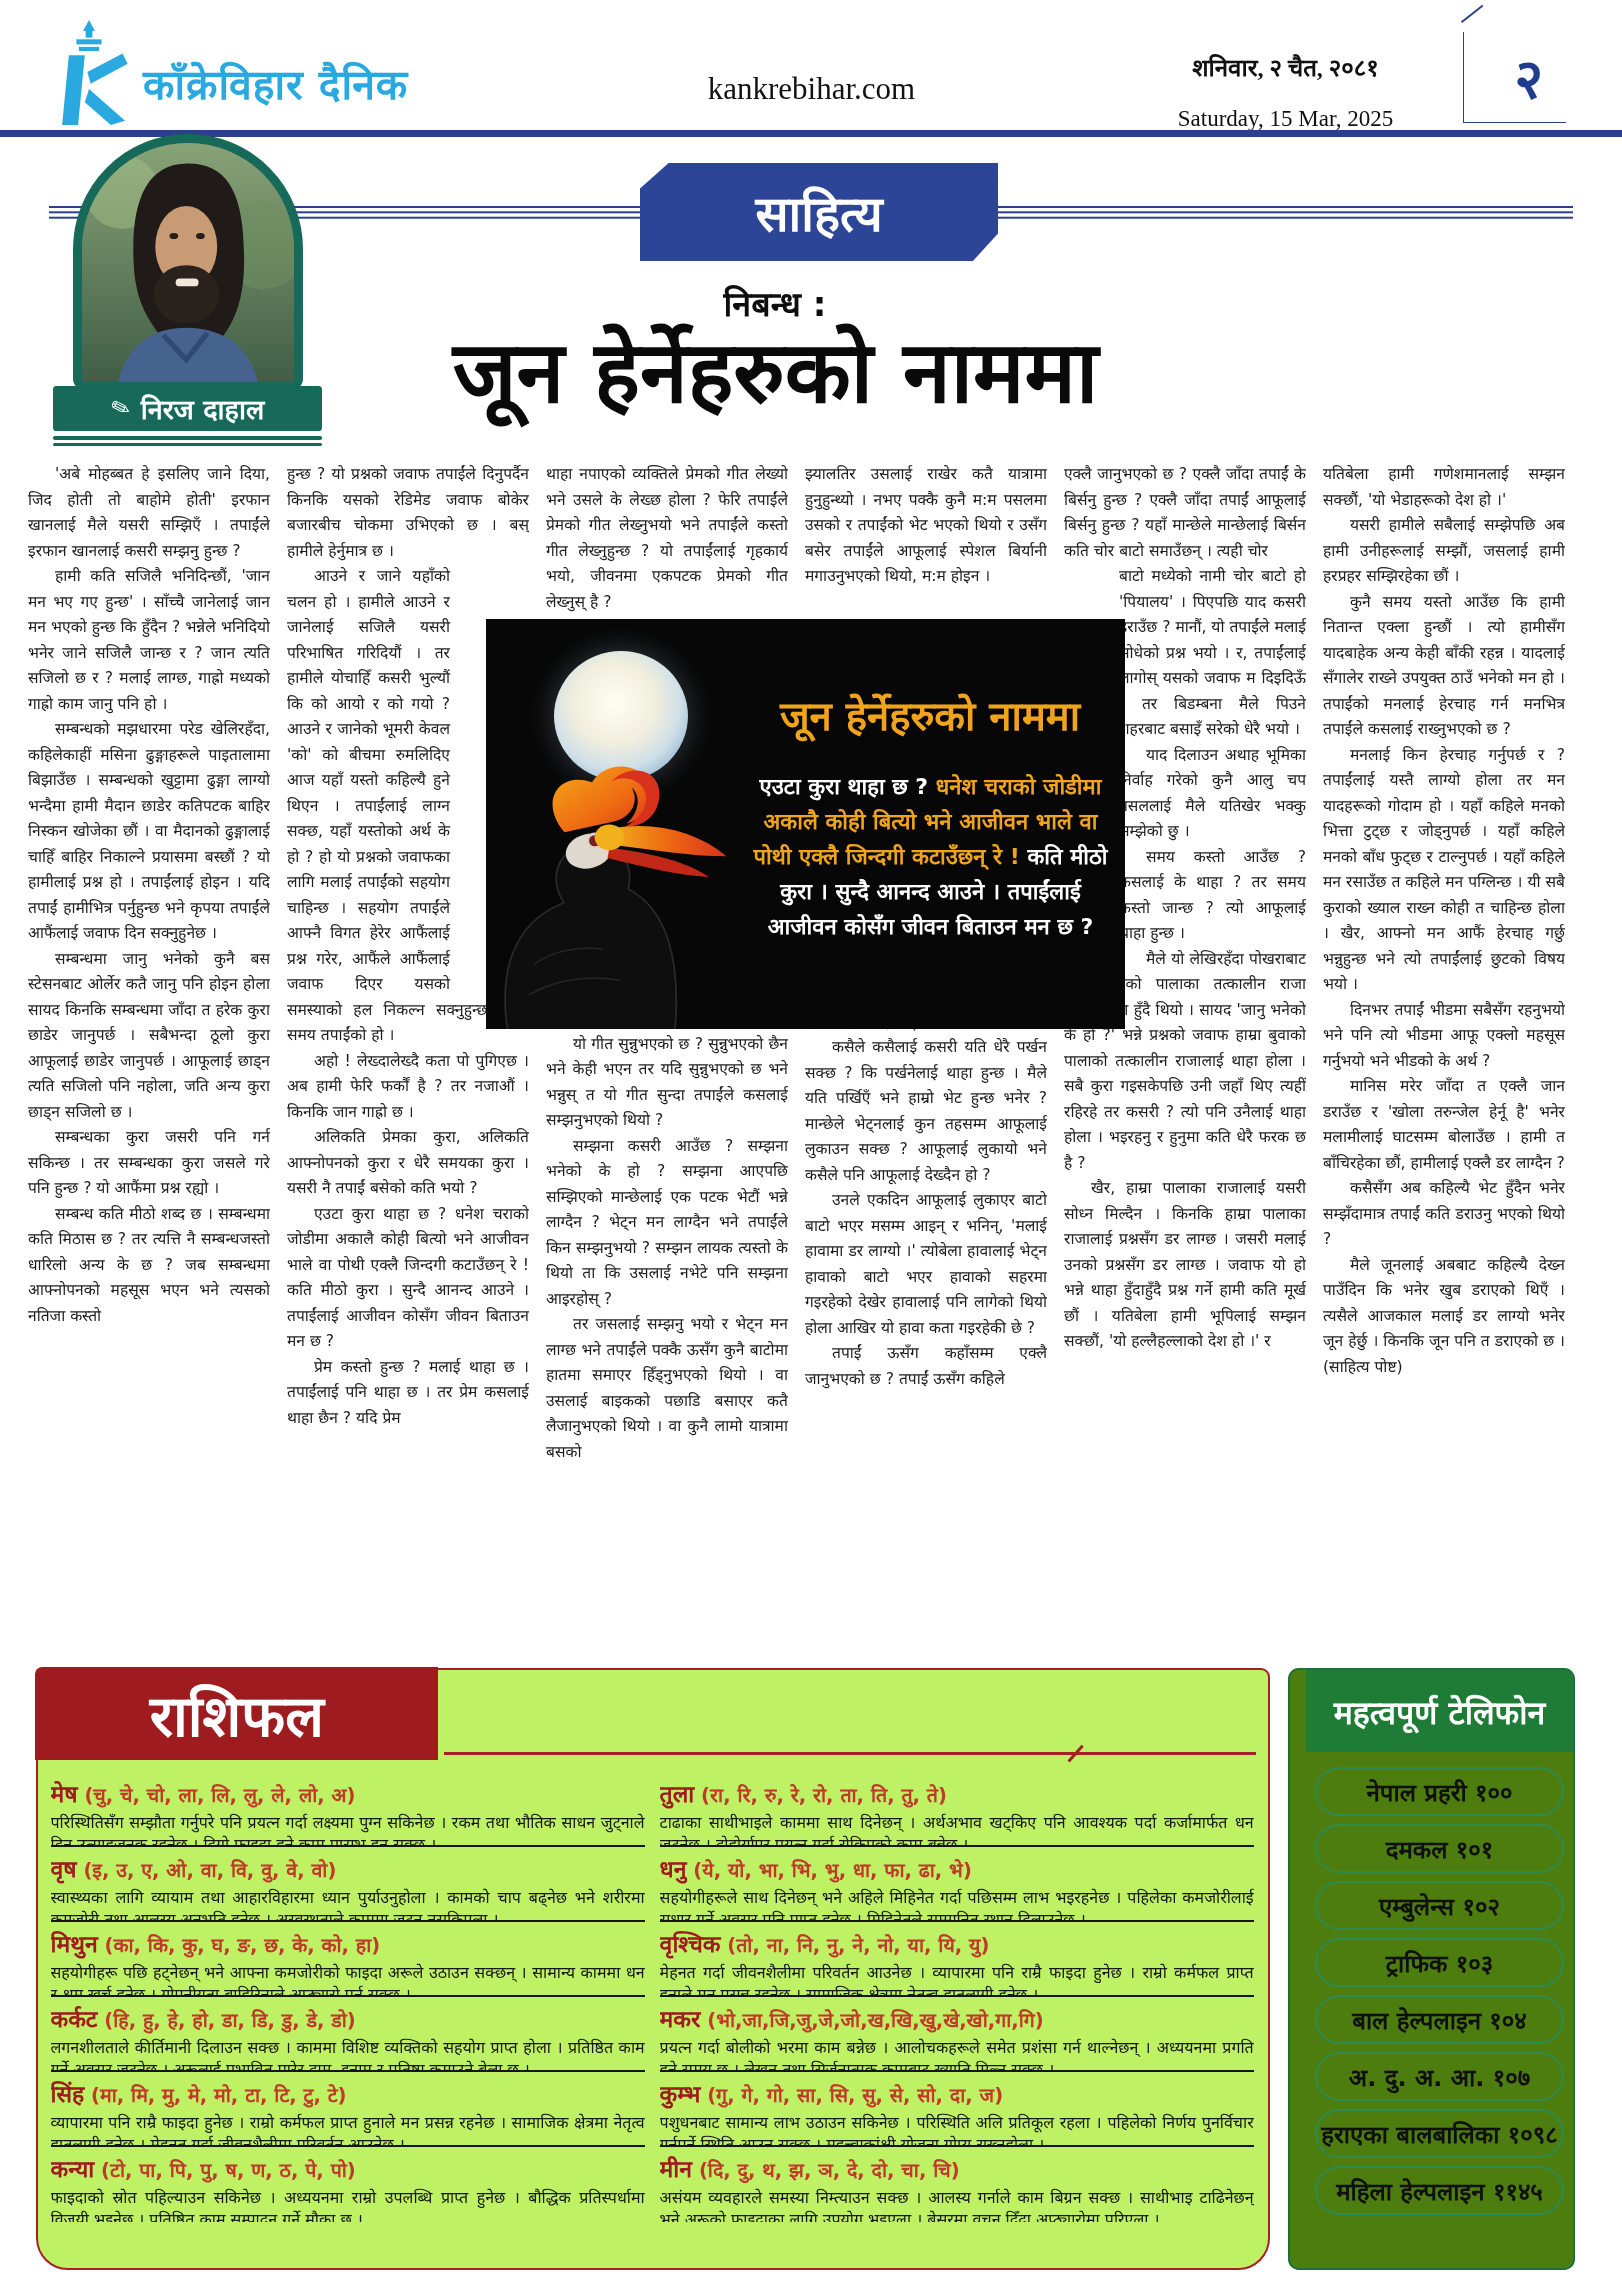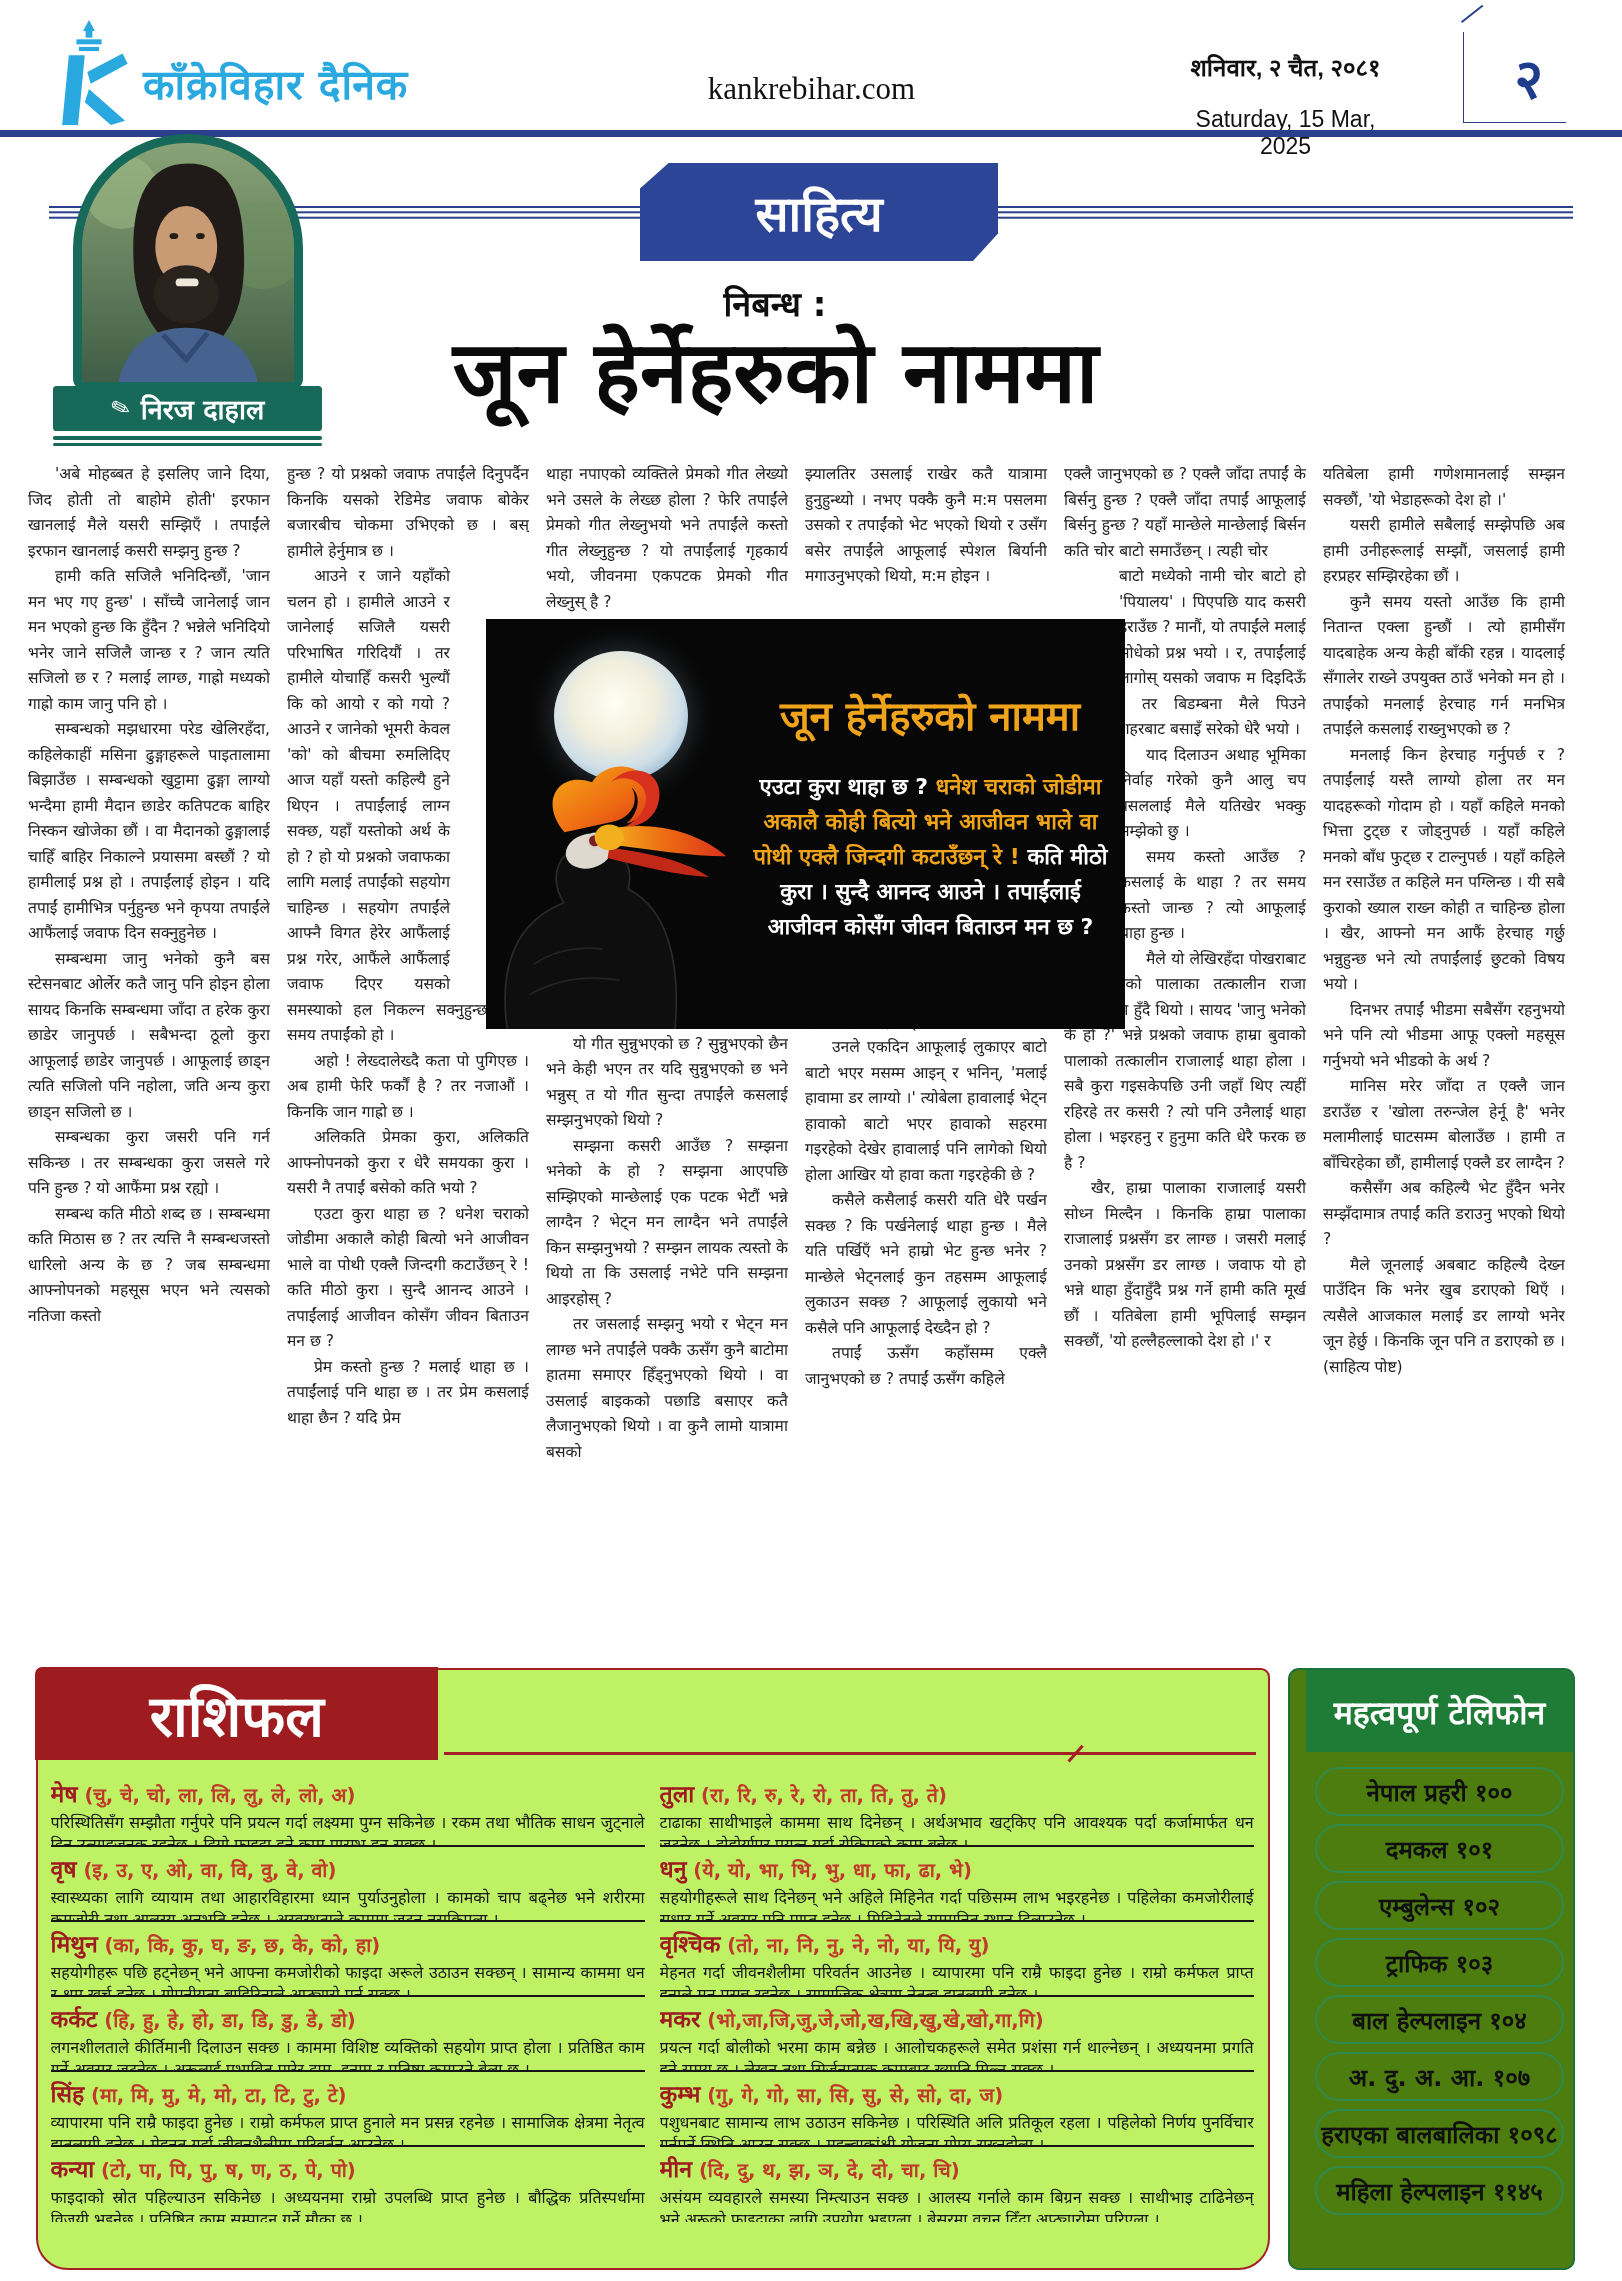--- a/index.html
+++ b/index.html
@@ -7,21 +7,21 @@
   .page{
     position:relative; width:1623px; height:2281px; margin:0 auto;
     background:#ffffff; overflow:hidden;
     font-family:"DejaVu Sans", sans-serif; color:#1b1b1b;
   }
   
   .logo-svg{ position:absolute; left:46px; top:19.6px; width:86px; height:105px; }
   .brand{ position:absolute; left:143px; top:55px; font-size:41px; font-weight:800; color:#2aa9e0; letter-spacing:0.9px; }
   .site{ position:absolute; left:0; right:0; top:71px; text-align:center;
          font-family:"Liberation Serif", serif; font-size:31px; color:#121212; }
-  .dates{ position:absolute; left:1174px; top:50px; width:223px; text-align:center; font-family:Liberation Sans, sans-serif; }
+  .dates{ position:absolute; left:1174px; top:50px; width:223px; text-align:center; font-family:Liberation Serif, serif; }
   .date-np{ font-size:24px; font-weight:700; color:#111; }
   .date-en{ font-size:23px; margin-top:23px; color:#111; }
   .pagenum-box{ position:absolute; left:1463px; top:32px; width:103px; height:91px;
                 border-left:1.8px solid #2b3f8c; border-bottom:1.8px solid #2b3f8c; }
   .pagenum-box::before{ content:""; position:absolute; top:-10.7px; left:-1.8px; width:27px; height:1.8px;
                 background:#2b3f8c; transform:rotate(-38deg); transform-origin:left bottom; }
   .pagenum{ position:absolute; right:23px; top:7.1px; font-family:"Liberation Serif", serif;
             font-size:55px; font-weight:700; color:#1f3d8c; }
   .masthead-rule{ position:absolute; left:0; top:130px; width:1623px; height:7.1px; background:#2b3f8c; }
   
@@ -179,22 +179,22 @@
         <div class="sp" style="height: 364px;"></div>
         <p class="quote">'मेरो आँखालाई राख्ने फूलबारी छैन तिम्रो मुहारमा राखौं कि !'</p>
         <p class="para">यो गीत सुन्नुभएको छ ? सुन्नुभएको छैन भने केही भएन तर यदि सुन्नुभएको छ भने भन्नुस् त यो गीत सुन्दा तपाईंले कसलाई सम्झनुभएको थियो ?</p>
         <p class="para">सम्झना कसरी आउँछ ? सम्झना भनेको के हो ? सम्झना आएपछि सम्झिएको मान्छेलाई एक पटक भेटौं भन्ने लाग्दैन ? भेट्न मन लाग्दैन भने तपाईंले किन सम्झनुभयो ? सम्झन लायक त्यस्तो के थियो ता कि उसलाई नभेटे पनि सम्झना आइरहोस् ?</p>
         <p class="para">तर जसलाई सम्झनु भयो र भेट्न मन लाग्छ भने तपाईंले पक्कै ऊसँग कुनै बाटोमा हातमा समाएर हिँड्नुभएको थियो । वा उसलाई बाइकको पछाडि बसाएर कतै लैजानुभएको थियो । वा कुनै लामो यात्रामा बसको</p>
       </div>
       <div class="col">
         <p class="para noind">झ्यालतिर उसलाई राखेर कतै यात्रामा हुनुहुन्थ्यो । नभए पक्कै कुनै म:म पसलमा उसको र तपाईंको भेट भएको थियो र उसँग बसेर तपाईंले आफूलाई स्पेशल बिर्यानी मगाउनुभएको थियो, म:म होइन ।</p>
         <div class="sp" style="height: 369px;"></div>
         <p class="para">भेट्न मन लागेकाहरू आँखाबाट हराउँदैनन् । किनकि आँखाबाट हराएकाहरूलाई भेट्न मन लाग्दैन ।</p>
+        <p class="para">कसैले कसैलाई कसरी यति धेरै पर्खन सक्छ ? कि पर्खनेलाई थाहा हुन्छ । मैले यति पर्खिएँ भने हाम्रो भेट हुन्छ भनेर ? मान्छेले भेट्नलाई कुन तहसम्म आफूलाई लुकाउन सक्छ ? आफूलाई लुकायो भने कसैले पनि आफूलाई देख्दैन हो ?</p>
         <p class="para">उनले एकदिन आफूलाई लुकाएर बाटो बाटो भएर मसम्म आइन् र भनिन्, 'मलाई हावामा डर लाग्यो ।' त्योबेला हावालाई भेट्न हावाको बाटो भएर हावाको सहरमा गइरहेको देखेर हावालाई पनि लागेको थियो होला आखिर यो हावा कता गइरहेकी छे ?</p>
-        <p class="para">कसैले कसैलाई कसरी यति धेरै पर्खन सक्छ ? कि पर्खनेलाई थाहा हुन्छ । मैले यति पर्खिएँ भने हाम्रो भेट हुन्छ भनेर ? मान्छेले भेट्नलाई कुन तहसम्म आफूलाई लुकाउन सक्छ ? आफूलाई लुकायो भने कसैले पनि आफूलाई देख्दैन हो ?</p>
         <p class="para">तपाईं ऊसँग कहाँसम्म एक्लै जानुभएको छ ? तपाईं ऊसँग कहिले</p>
       </div>
       <div class="col">
         <p class="para noind">एक्लै जानुभएको छ ? एक्लै जाँदा तपाईं के बिर्सनु हुन्छ ? एक्लै जाँदा तपाईं आफूलाई बिर्सनु हुन्छ ? यहाँ मान्छेले मान्छेलाई बिर्सन कति चोर बाटो समाउँछन् । त्यही चोर</p>
         <p class="para noind"><span class="fl" style="width: 46px; height: 403px;"></span>बाटो मध्येको नामी चोर बाटो हो 'पियालय' । पिएपछि याद कसरी हराउँछ ? मानौं, यो तपाईंले मलाई सोधेको प्रश्न भयो । र, तपाईंलाई लागोस् यसको जवाफ म दिइदिऊँ । तर बिडम्बना मैले पिउने शहरबाट बसाइँ सरेको धेरै भयो ।</p>
         <p class="para">याद दिलाउन अथाह भूमिका निर्वाह गरेको कुनै आलु चप पसललाई मैले यतिखेर भक्कु सम्झेको छु ।</p>
         <p class="para">समय कस्तो आउँछ ? कसलाई के थाहा ? तर समय कस्तो जान्छ ? त्यो आफूलाई थाहा हुन्छ ।</p>
         <p class="para">मैले यो लेखिरहँदा पोखराबाट हाम्रा बुवाको पालाका तत्कालीन राजा फर्किने कुरा हुँदै थियो । सायद 'जानु भनेको के हो ?' भन्ने प्रश्नको जवाफ हाम्रा बुवाको पालाको तत्कालीन राजालाई थाहा होला । सबै कुरा गइसकेपछि उनी जहाँ थिए त्यहीं रहिरहे तर कसरी ? त्यो पनि उनैलाई थाहा होला । भइरहनु र हुनुमा कति धेरै फरक छ है ?</p>
         <p class="para">खैर, हाम्रा पालाका राजालाई यसरी सोध्न मिल्दैन । किनकि हाम्रा पालाका राजालाई प्रश्नसँग डर लाग्छ । जसरी मलाई उनको प्रश्नसँग डर लाग्छ । जवाफ यो हो भन्ने थाहा हुँदाहुँदै प्रश्न गर्ने हामी कति मूर्ख छौं । यतिबेला हामी भूपिलाई सम्झन सक्छौं, 'यो हल्लैहल्लाको देश हो ।' र</p>
       </div>

